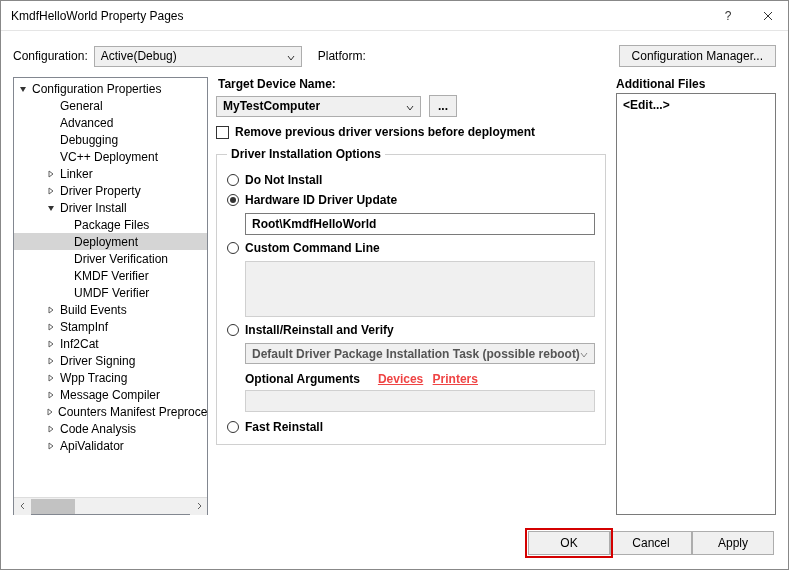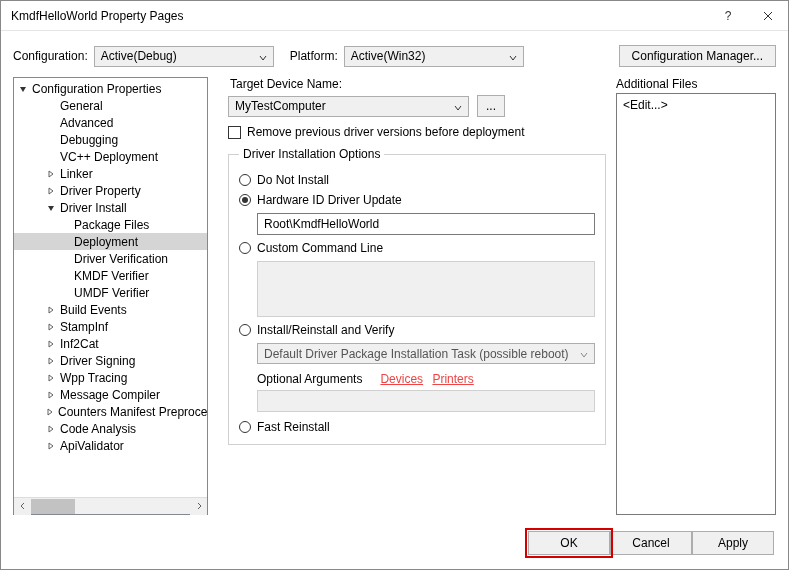--- a/index.html
+++ b/index.html
@@ -6,36 +6,36 @@
   body { margin: 0; background: #fff; }
   .window { width: 789px; height: 570px; border: 1px solid #888; background: #fff; display: flex; flex-direction: column; }
   .titlebar { height: 30px; display: flex; align-items: center; padding: 0 0 0 10px; border-bottom: 1px solid #e5e5e5; }
   .titlebar-title { flex: 1; }
   .titlebar-btn { width: 40px; height: 30px; display: flex; align-items: center; justify-content: center; color: #333; }
   .titlebar-btn svg { width: 10px; height: 10px; }
   .config-row { display: flex; align-items: center; padding: 14px 12px 10px 12px; gap: 6px; }
   .combo { background: #f0f0f0; border: 1px solid #adadad; height: 21px; padding: 0 6px; display: flex; align-items: center; position: relative; }
   .combo .chev { position: absolute; right: 6px; top: 4px; }
   .btn { background: #f0f0f0; border: 1px solid #adadad; height: 22px; padding: 0 12px; display: flex; align-items: center; justify-content: center; white-space: nowrap; }
-  .body { flex: 1; display: flex; padding: 0 12px 6px 12px; gap: 20px; min-height: 0; }
+  .body { flex: 1; display: flex; padding: 0 12px 6px 12px; gap: 8px; min-height: 0; }
   .tree-wrap { width: 195px; display: flex; flex-direction: column; border: 1px solid #828790; }
   .tree { flex: 1; overflow: hidden; padding: 2px 0; }
   .tree-item { display: flex; align-items: center; height: 17px; padding-right: 4px; white-space: nowrap; }
   .tree-item.selected { background: #d5d5d5; text-align: right; }
   .tree-label { padding: 0 2px; }
   .tw { display: inline-flex; width: 10px; justify-content: center; margin-right: 2px; }
   .hscroll { height: 17px; background: #f0f0f0; border-top: 1px solid #ddd; display: flex; align-items: center; }
   .hscroll .arrow { width: 17px; height: 17px; display: flex; align-items: center; justify-content: center; background: #f0f0f0; }
   .hscroll .thumb { width: 44px; height: 15px; background: #c2c2c2; margin-left: 0; }
   .hscroll .track { flex: 1; }
-  .main { flex: 1; display: flex; gap: 10px; }
+  .main { flex: 1; display: flex; gap: 10px; font-weight: bold; }
   .center { flex: 1; display: flex; flex-direction: column; }
   .field-label { margin: 0 0 4px 2px; }
   .row { display: flex; align-items: center; gap: 8px; margin-bottom: 8px; }
-  .select { width: 241px; }
+  .select { width: 205px; }
   .browse { width: 28px; justify-content: center; padding: 0; }
   .chk { width: 13px; height: 13px; border: 1px solid #333; background: #fff; display: inline-block; }
   fieldset { border: 1px solid #d0d0d0; margin: 4px 0 0 0; padding: 6px 10px 10px 10px; }
   legend { padding: 0 4px; }
   .radio-row { display: flex; align-items: center; gap: 6px; margin: 6px 0; }
   .radio { width: 12px; height: 12px; border: 1px solid #333; border-radius: 50%; background: #fff; display: inline-flex; align-items: center; justify-content: center; }
   .radio.checked::after { content: ""; width: 6px; height: 6px; background: #333; border-radius: 50%; }
   .textin { border: 1px solid #7a7a7a; height: 22px; padding: 0 6px; display: flex; align-items: center; background: #fff; }
   .textarea { border: 1px solid #d0d0d0; background: #f0f0f0; height: 56px; margin: 2px 0 6px 18px; }
   .link { color: #ef4444; text-decoration: underline; margin-right: 6px; }
@@ -58,33 +58,27 @@
     <div class="titlebar-btn">?</div>
     <div class="titlebar-btn">
       <svg viewBox="0 0 10 10">
           <path d="M1 1 L9 9 M9 1 L1 9" stroke="#333" stroke-width="1" fill="none"></path>
         </svg>
     </div>
   </div>
 
   <div class="config-row">
     <span>Configuration:</span>
-    <div class="combo" style="width:180px">
+    <div class="combo" style="width:208px">
       <span>Active(Debug)</span>
       <span class="chev"><svg viewBox="0 0 8 8">
             <path d="M1 2 L4 6 L7 2" stroke="#333" fill="none"></path>
           </svg></span>
     </div>
     <span style="margin-left:10px">Platform:</span>
-    <div class="combo" style="width:180px">
-      <span>Active(Win32)</span>
-      <span class="chev"><svg viewBox="0 0 8 8">
-            <path d="M1 2 L4 6 L7 2" stroke="#333" fill="none"></path>
-          </svg></span>
-    </div>
     <div style="flex:1"></div>
     <div class="btn">
         <span>Configuration Manager...</span>
       </div>
   </div>
 
   <div class="body">
 
     <div class="tree-wrap">
       <div class="tree">

